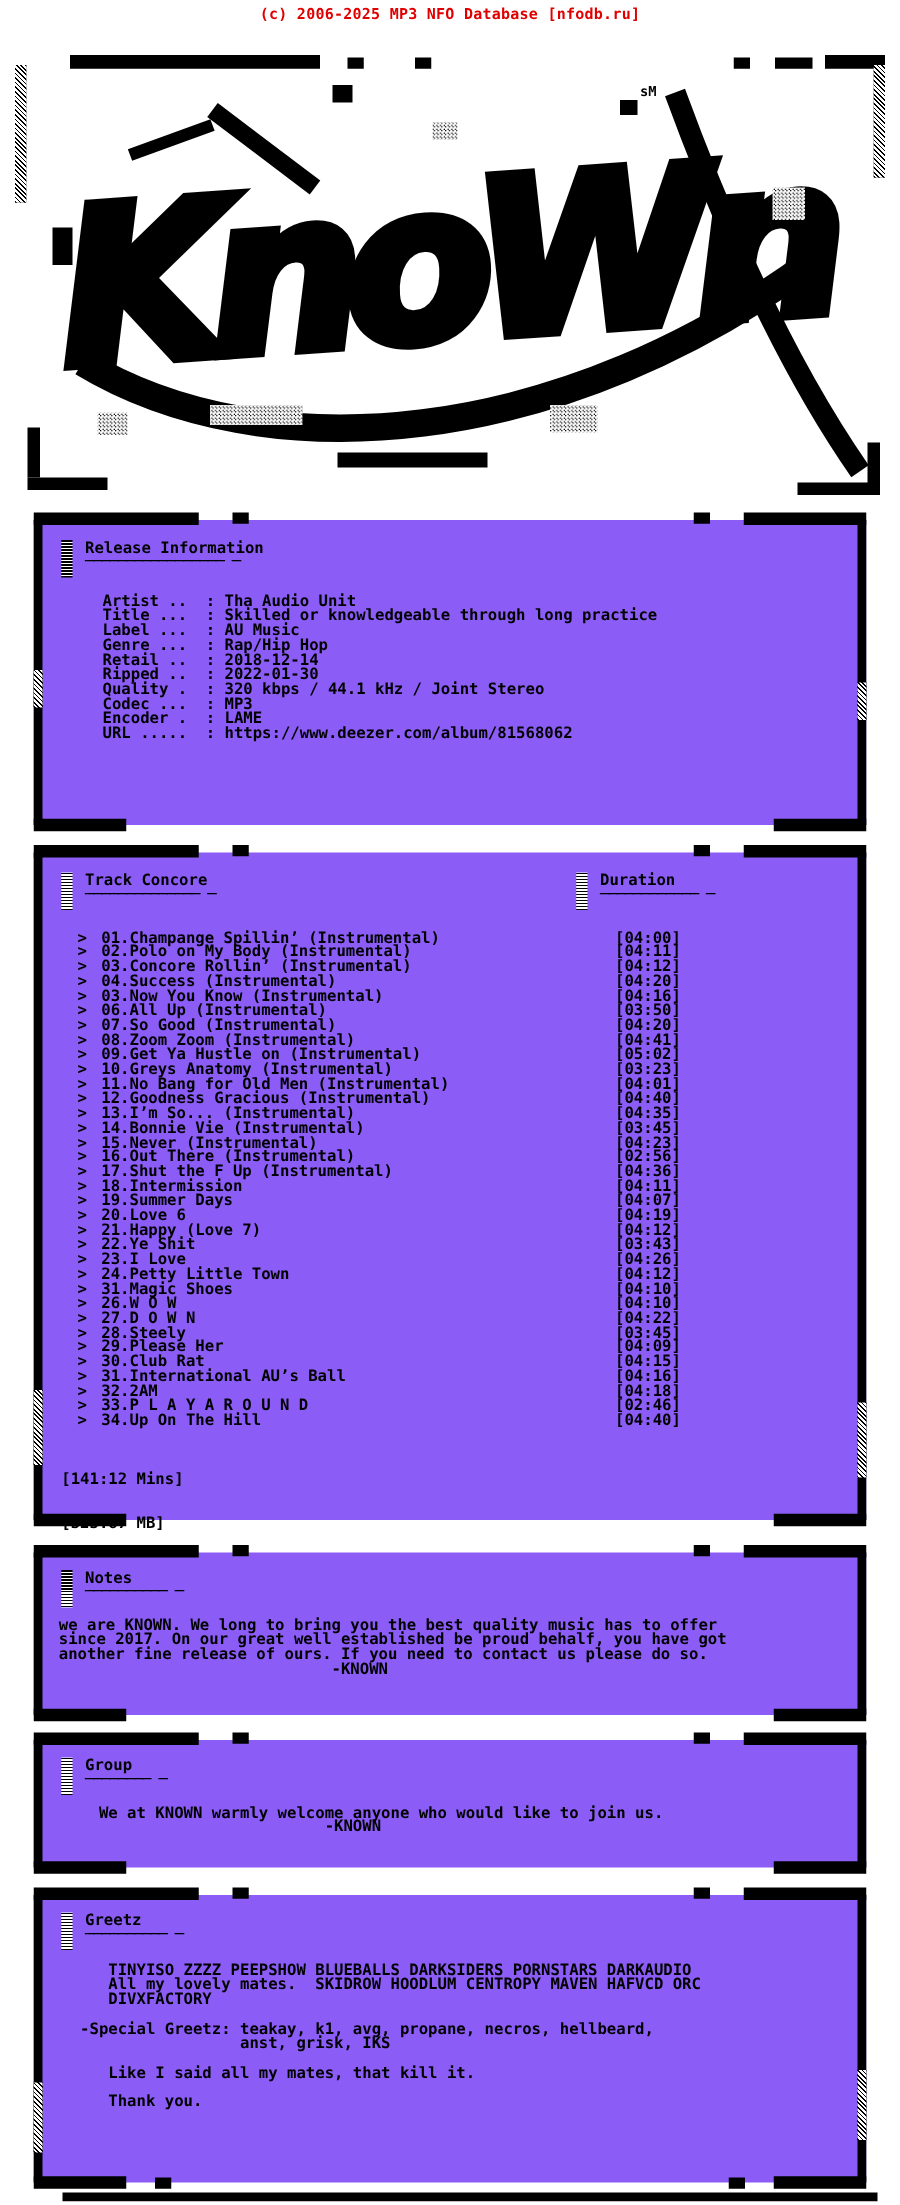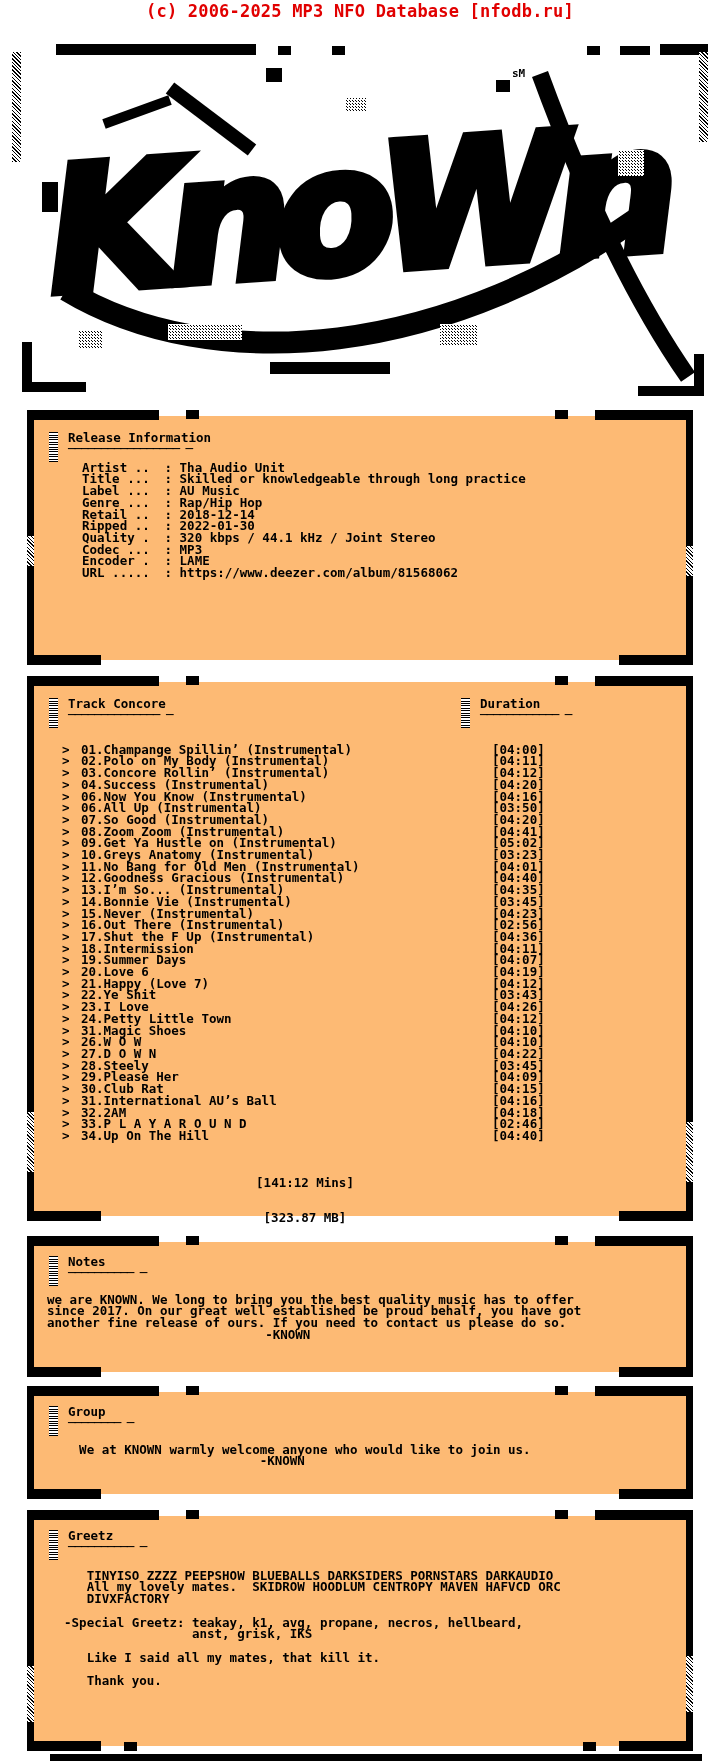--- a/index.html
+++ b/index.html
@@ -4,65 +4,65 @@
 <style>
   * { margin:0; padding:0; box-sizing:border-box; }
   html,body { background:#fff; }
   body {
     width:720px; height:1764px; overflow:hidden; position:relative;
     font-family:"DejaVu Sans Mono", monospace;
     font-weight:bold; color:#000; font-size:12.5px; line-height:11.7px;
   }
   .copyright {
     margin-top:6px; text-align:center; color:#e10000;
-    font-size:17px; letter-spacing:0.2px; white-space:pre;
+    font-size:12px; letter-spacing:0.2px; white-space:pre;
   }
   
   .logo-wrap { position:relative; height:376px; margin:4px 10px 0 10px; }
   .bar { position:absolute; background:#000; }
   .dith {
     background-image:repeating-linear-gradient(45deg,#000 0 1px,#fff 1px 2.6px);
   }
   .logo-sig { position:absolute; left:502px; top:46px; font-size:11px; }
   .logo-svg { position:absolute; left:10px; top:10px; }
   
   .nfo-box {
     position:relative; margin:0 27px; border-left:7px solid #000; border-right:7px solid #000;
-    background:#fdba74;
+    background:#8b5cf6;
   }
   .ctl  { top:-6px; left:-7px;  width:132px; height:10px; }
   .ctl2 { top:-6px; left:152px; width:13px;  height:9px;  }
   .ctr  { top:-6px; right:-7px; width:98px;  height:10px; }
   .ctr2 { top:-6px; right:118px;width:13px;  height:9px;  }
   .cbl  { bottom:-5px; left:-7px;  width:74px; height:10px; }
   .cbl2 { bottom:-5px; left:90px;  width:13px; height:9px;  }
   .cbr  { bottom:-5px; right:-7px; width:74px; height:10px; }
   .cbr2 { bottom:-5px; right:90px; width:13px; height:9px;  }
   .cshadow { bottom:-15px; left:16px; right:-16px; height:7px; }
   .sideseg { width:7px; height:30px; }
   
   .sec-head { display:flex; align-items:flex-start; }
   .sec-dith {
     display:inline-block; width:9px; height:30px; margin-right:10px;
     background-image:repeating-linear-gradient(0deg,#000 0 1px,#fff 1px 2.4px);
   }
   .sec-title { white-space:pre; display:block; }
   .sec-underline { white-space:pre; display:block; letter-spacing:-1px; }
   
-  .kv-list { }
+  .kv-list { margin-top:13px; }
   .kv-row { display:flex; white-space:pre; }
   .kv-label { width:75px; }
   
   .track-head-row { position:relative; }
   .duration-head { position:absolute; left:412px; top:0; }
   .track-rows { margin-top:16px; }
   .track-row { display:flex; white-space:pre; }
   .track-marker { width:19px; }
   .track-title { width:411px; }
-  .totals { width:512px; text-align:center; white-space:pre; margin-top:12px; }
+  .totals { width:512px; text-align:left; white-space:pre; margin-top:12px; }
   
   .text-line { white-space:pre; min-height:11.7px; }
 </style>
 </head>
 <body>
 
 <div class="copyright">(c) 2006-2025 MP3 NFO Database [nfodb.ru]</div>
 
 <div class="logo-wrap">
 
@@ -218,21 +218,21 @@
       <span class="track-title">03.Concore Rollin’ (Instrumental)</span>
       <span class="track-duration">[04:12]</span>
     </div>
       <div class="track-row">
       <span class="track-marker">&gt; </span>
       <span class="track-title">04.Success (Instrumental)</span>
       <span class="track-duration">[04:20]</span>
     </div>
       <div class="track-row">
       <span class="track-marker">&gt; </span>
-      <span class="track-title">06.Now You Know (Instrumental)</span>
+      <span class="track-title">03.Now You Know (Instrumental)</span>
       <span class="track-duration">[04:16]</span>
     </div>
       <div class="track-row">
       <span class="track-marker">&gt; </span>
       <span class="track-title">06.All Up (Instrumental)</span>
       <span class="track-duration">[03:50]</span>
     </div>
       <div class="track-row">
       <span class="track-marker">&gt; </span>
       <span class="track-title">07.So Good (Instrumental)</span>

